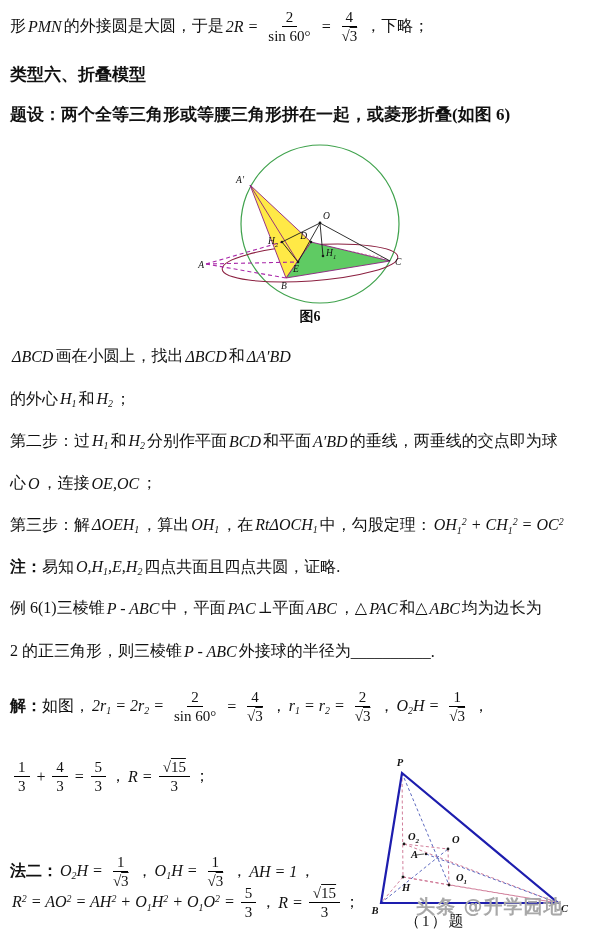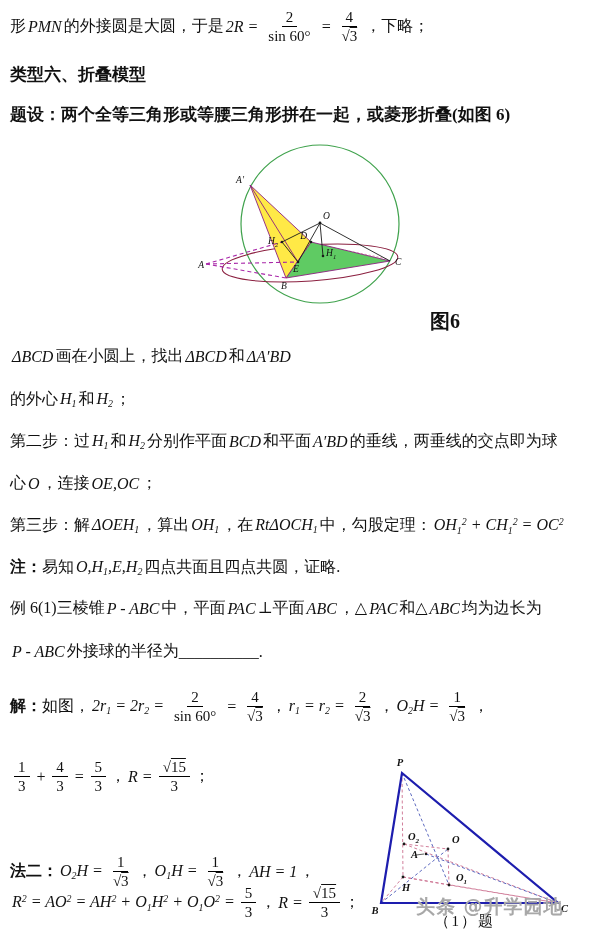--- a/index.html
+++ b/index.html
@@ -11,21 +11,21 @@
   .bold{font-weight:bold;}
   .h1{font-size:17px;font-weight:bold;justify-content:center;}
   .frac{display:inline-flex;flex-direction:column;align-items:center;vertical-align:middle;
         margin:0 4px;font-size:15px;line-height:1.2;text-align:center;}
   .frac .num{border-bottom:1px solid #000;padding:0 4px;}
   .frac .den{padding:0 4px;}
   .rm{font-style:normal;}
   sub{font-size:0.62em;vertical-align:-0.35em;}
   sup{font-size:0.62em;vertical-align:0.55em;}
   .ol{text-decoration:overline;}
-  .caption{position:absolute;text-align:right;font-weight:bold;font-size:20px;}
+  .caption{position:absolute;text-align:center;font-weight:bold;font-size:14px;}
   .cap2{position:absolute;font-size:15px;letter-spacing:2px;}
   .watermark{position:absolute;font-family:"DejaVu Sans","Liberation Sans",sans-serif;
              font-weight:bold;font-size:19px;color:#a8a8a8;letter-spacing:1px;white-space:nowrap;}
   svg{position:absolute;}
   svg text{font-family:"Liberation Serif","DejaVu Serif",serif;font-style:italic;fill:#111;}
 </style>
 </head>
 <body>
 
 <div class="page">
@@ -154,20 +154,21 @@
     <span class="m">PAC</span>
     <span class="cn">⊥平面</span>
     <span class="m">ABC</span>
     <span class="cn">，△</span>
     <span class="m">PAC</span>
     <span class="cn">和△</span>
     <span class="m">ABC</span>
     <span class="cn">均为边长为</span>
   </div>
   <div class="line" style="top:641px">
+    <span class="cn">2 的正三角形，则三棱锥</span>
     <span class="m">P - ABC</span>
     <span class="cn">外接球的半径为</span>
     <span class="cn">__________.</span>
   </div>
 
   <div class="line" style="top:688px">
     <span class="cn bold">解：</span>
     <span class="cn">如图，</span>
     <span class="m">2r<sub>1</sub> = 2r<sub>2</sub> =</span>
     <span class="frac">
@@ -278,16 +279,16 @@
       <text x="32" y="18" text-anchor="middle">P</text>
       <text x="7" y="166" text-anchor="middle">B</text>
       <text x="193" y="164" text-anchor="start">C</text>
       <text x="40" y="92" text-anchor="start"><tspan>O</tspan><tspan dy="2.5" font-size="7">2</tspan></text>
       <text x="84" y="95" text-anchor="start">O</text>
       <text x="88" y="133" text-anchor="start"><tspan>O</tspan><tspan dy="2.5" font-size="7">1</tspan></text>
       <text x="38" y="143" text-anchor="middle">H</text>
       <text x="50" y="110" text-anchor="end">A</text>
     </g>
   </svg>
-  <div class="cap2" style="left:405px;top:912px;width:90px;text-align:right">（1）题</div>
+  <div class="cap2" style="left:405px;top:912px;width:90px;text-align:left">（1）题</div>
   <div class="watermark" style="left:416px;top:894px">头条 @升学园地</div>
 
 </div>
 
 </body></html>

